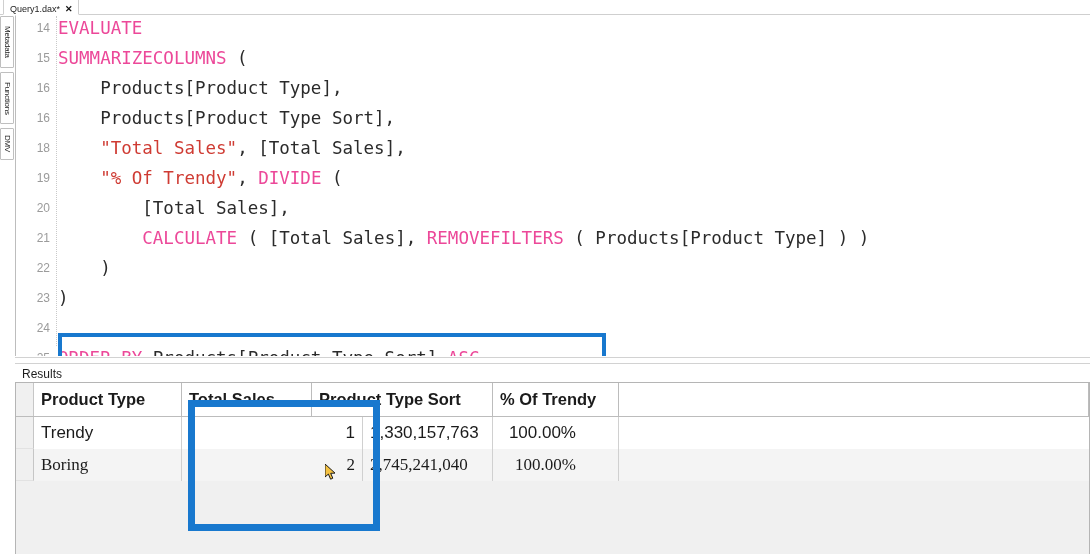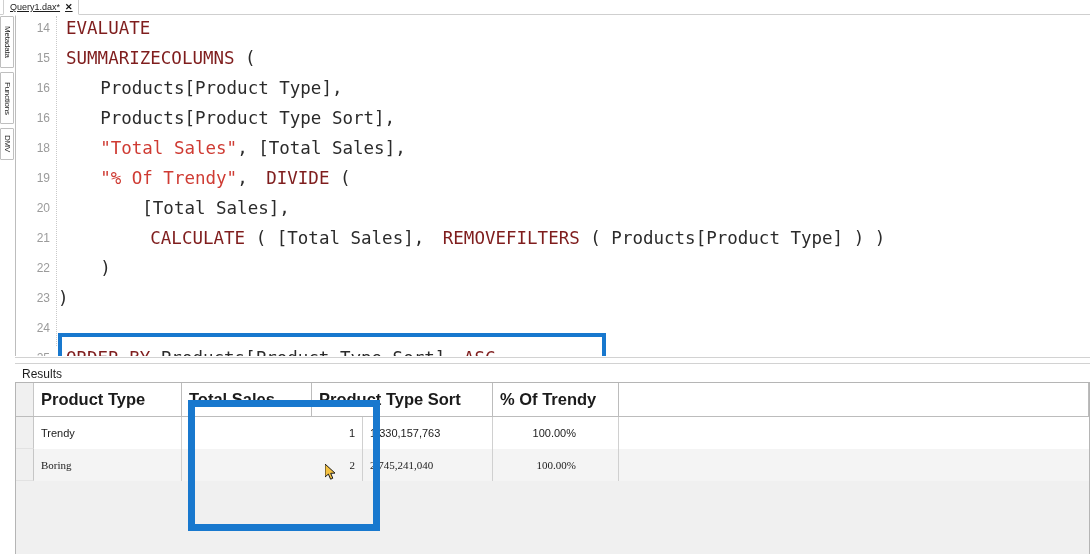--- a/index.html
+++ b/index.html
@@ -26,30 +26,29 @@
     width: 1090px; height: 15px;
     background: #ffffff;
     border-bottom: 1px solid #cfcfcf;
   }
   .doc-tab {
     position: absolute;
     left: 3px; top: 0;
     height: 15px;
     padding: 0 5px 0 6px;
     display: flex;
-    align-items: center;
+    align-items: flex-end;
     gap: 5px;
     background: #ffffff;
     border: 1px solid #cfcfcf;
     border-bottom: 1px solid #ffffff;
     border-top: none;
     font-size: 9px;
     color: #1d1d1d;
     white-space: nowrap;
-    text-decoration: underline;
   }
   .doc-tab .close-x {
     font-size: 9px;
     font-weight: bold;
     color: #111;
     line-height: 1;
   }
 
   
   .vtabs {
@@ -116,21 +115,21 @@
     text-align: right;
     color: #9b9b9b;
     font-family: "Liberation Sans", sans-serif;
     font-size: 12px;
   }
   .ctext {
     position: absolute;
     left: 42px; top: 0;
     color: #2b2b2b;
   }
-  .kw  { color: #7f1d1d; margin-left: 8px; }
+  .kw  { color: #ec4899; }
   .str { color: #cf3b33; }
 
   
   .ann-order {
     position: absolute;
     left: 42px; top: 317px;
     width: 548px; height: 34px;
     border: 4px solid #1878ce;
     pointer-events: none;
   }
@@ -191,21 +190,21 @@
     border-bottom: 1px solid #bcbcbc;
   }
   .grid-row.r-even { background: #ffffff; }
   .grid-row.r-odd  { background: #f4f4f4; font-family: Liberation Serif, serif; }
 
   .cell {
     height: 100%;
     display: flex;
     align-items: center;
     padding: 0 7px;
-    font-size: 11px;
+    font-size: 17px;
     color: #1b1b1b;
     border-right: 1px solid #d0d0d0;
     overflow: hidden;
     white-space: nowrap;
   }
   .grid-row.header .cell {
     font-weight: bold;
     font-size: 16.5px;
     border-right: 1px solid #bcbcbc;
   }

